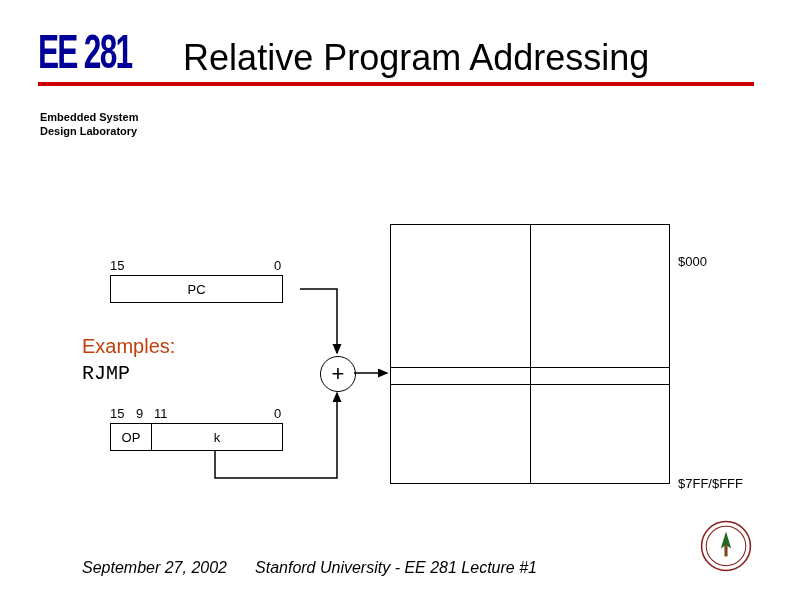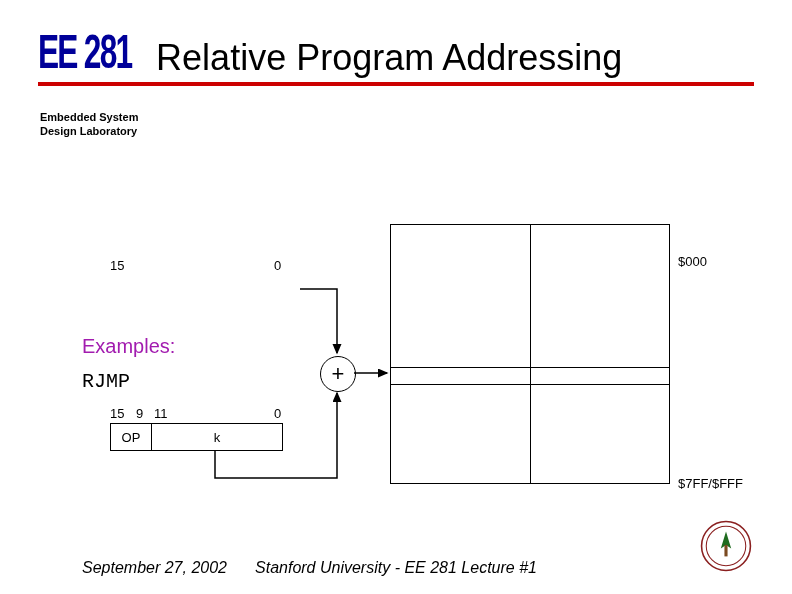--- a/index.html
+++ b/index.html
@@ -13,20 +13,21 @@
     overflow: hidden;
   }
   .header {
     position: absolute;
     top: 40px;
     left: 38px;
     right: 38px;
     border-bottom: 4px solid #cc0000;
     padding-bottom: 6px;
     display: flex;
+    gap: 27px;
   }
   .course-logo {
     font-family: "Arial Black", Arial, sans-serif;
     font-weight: 900;
     font-size: 36px;
     color: #000099;
     letter-spacing: -2px;
     transform: scaleX(0.88) scaleY(1.35);
     transform-origin: left bottom;
     margin-right: 12px;
@@ -49,22 +50,22 @@
     font-weight: bold;
     line-height: 1.3;
   }
   .examples-block {
     position: absolute;
     top: 335px;
     left: 82px;
   }
   .examples-heading {
     font-size: 20px;
-    color: #a21caf;
-    margin-bottom: 12px;
+    color: #c2410c;
+    margin-bottom: 4px;
   }
   .example-code {
     font-family: "Courier New", monospace;
     font-size: 20px;
     line-height: 1.15;
   }
   .footer {
     position: absolute;
     bottom: 26px;
     left: 0;
@@ -196,20 +197,23 @@
 
 <div class="examples-block">
   <div class="examples-heading">Examples:</div>
   <div class="example-code">RJMP</div>
 </div>
 
 <div class="diagram">
 
   <div class="lbl" style="top:68px;left:0;">15</div>
   <div class="lbl" style="top:68px;left:164px;">0</div>
+  <div class="pc-box">
+    <span>PC</span>
+  </div>
 
   <div class="lbl" style="top:216px;left:0;">15</div>
   <div class="lbl" style="top:216px;left:26px;">9</div>
   <div class="lbl" style="top:216px;left:44px;">11</div>
   <div class="lbl" style="top:216px;left:164px;">0</div>
   <div class="opk-box">
     <div class="opk-op">OP</div>
     <div class="opk-k">k</div>
   </div>
 

